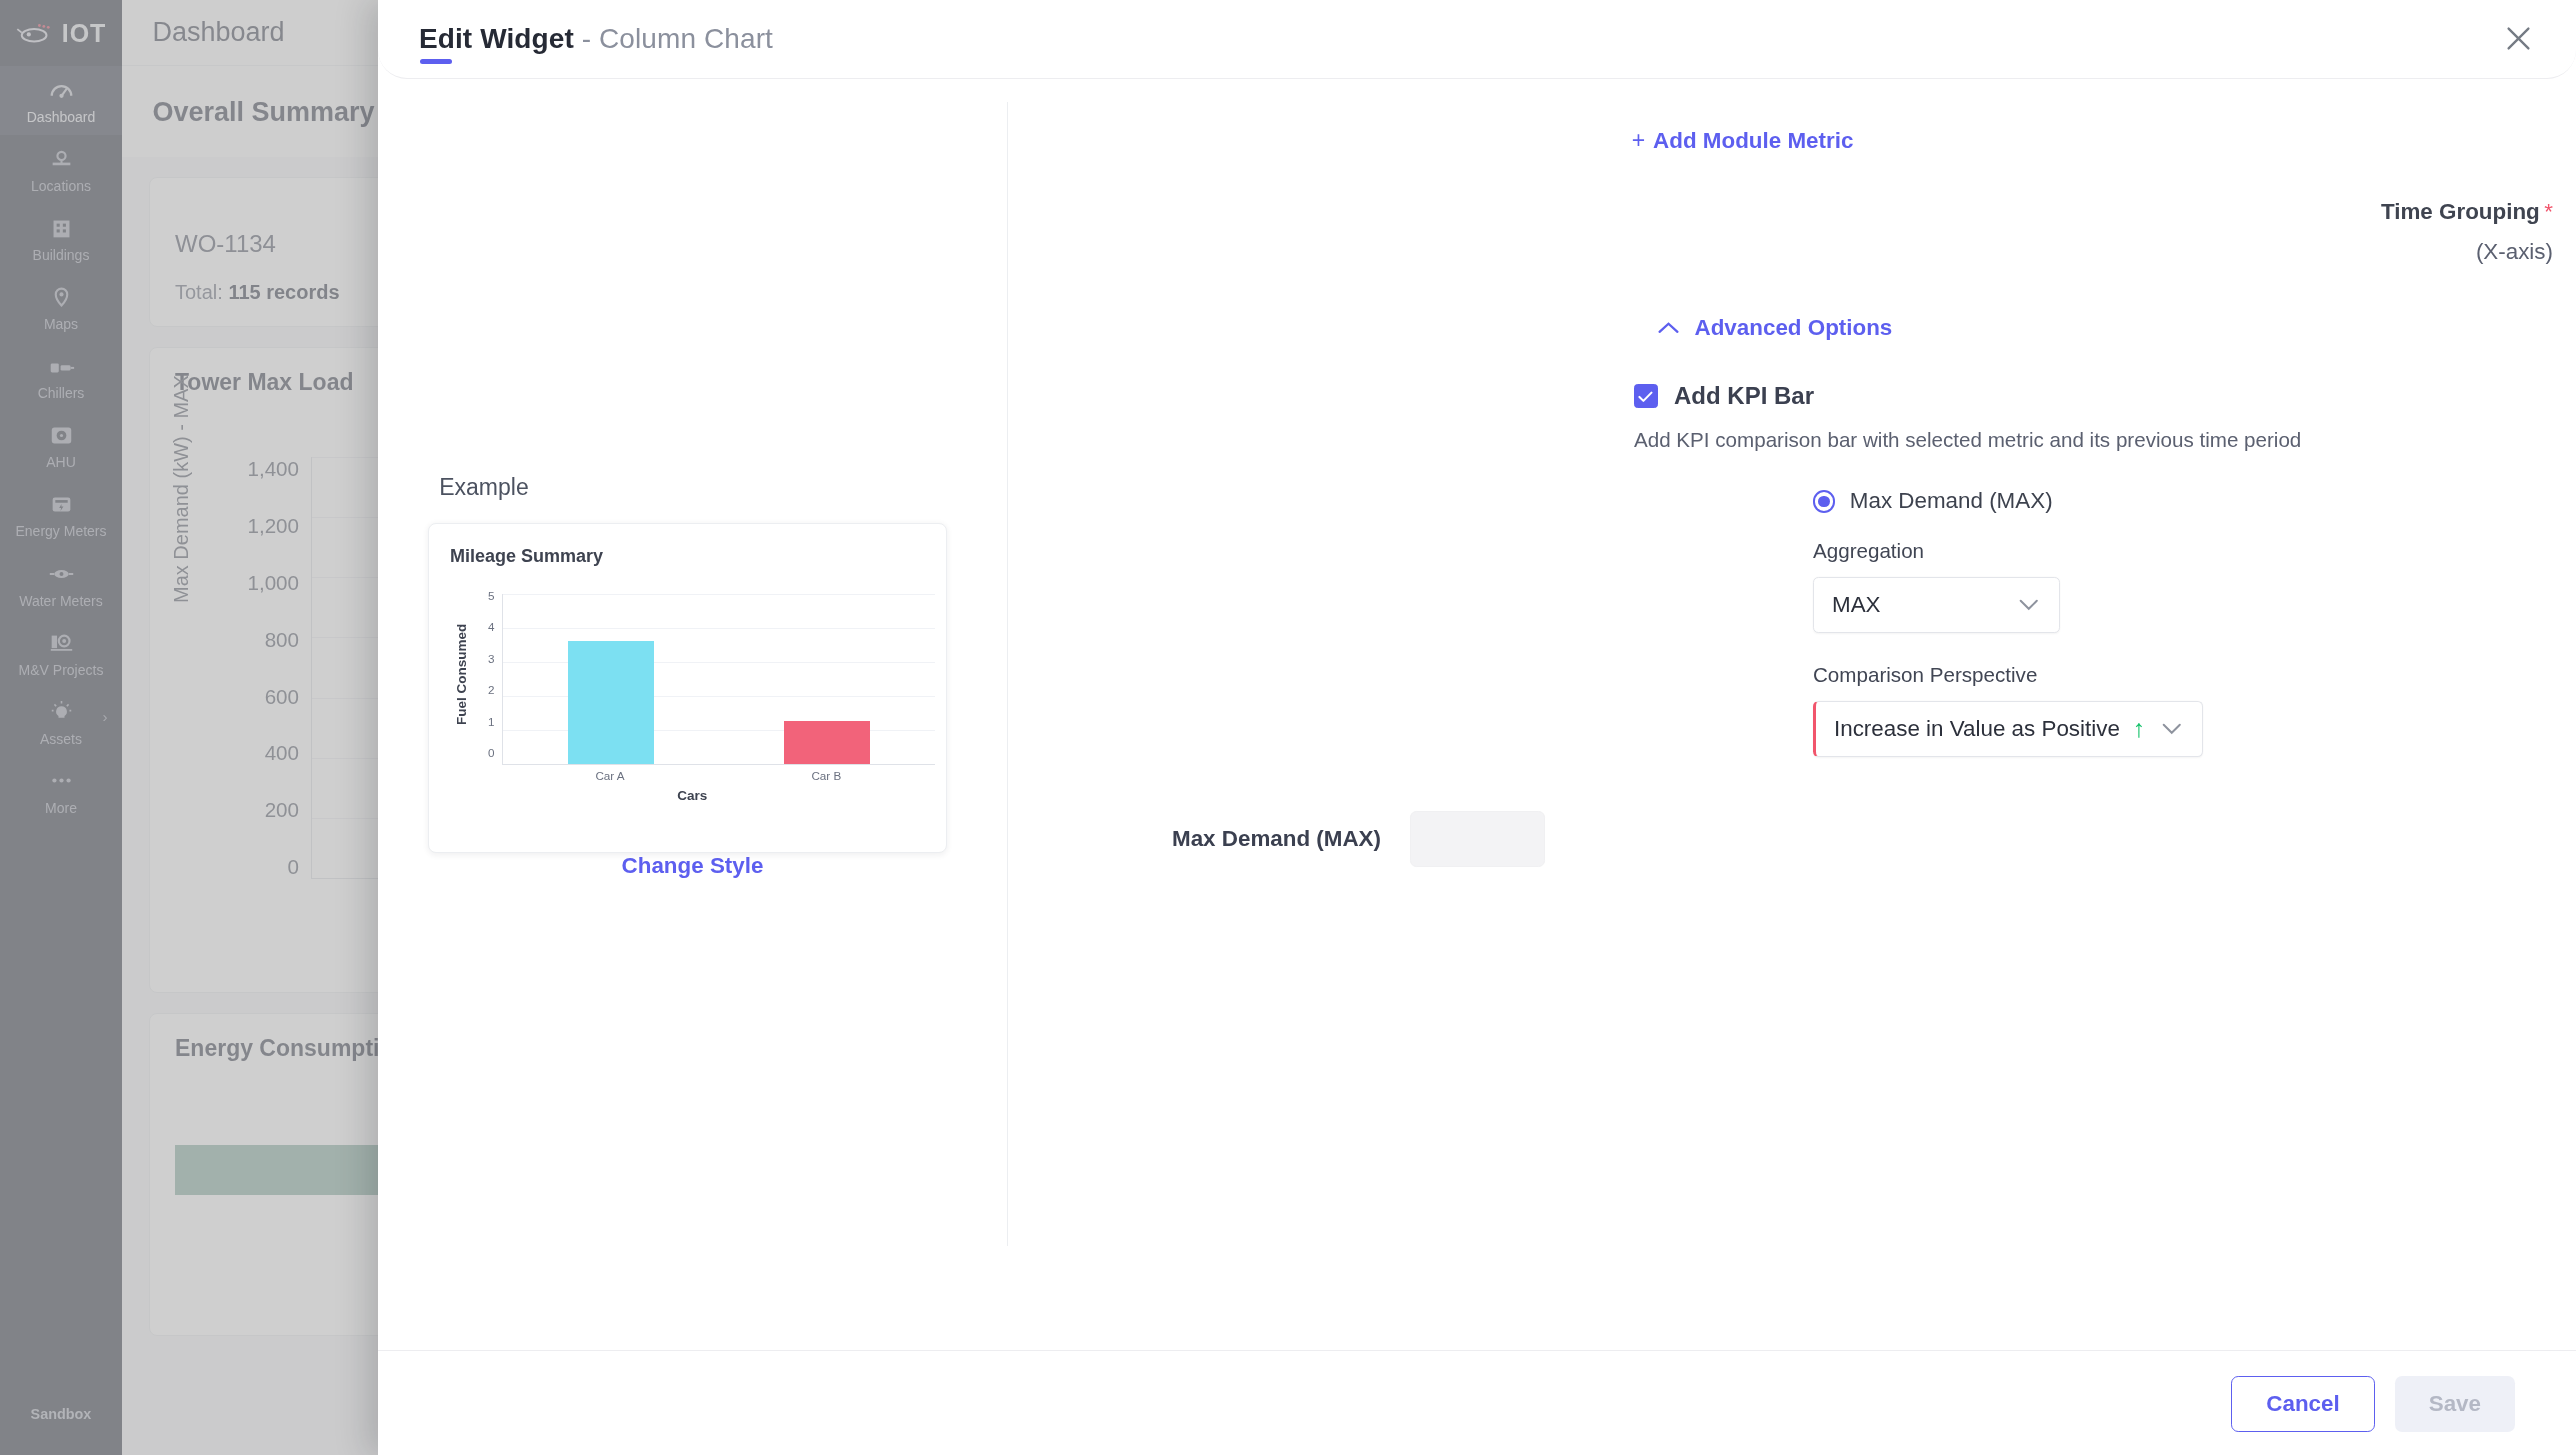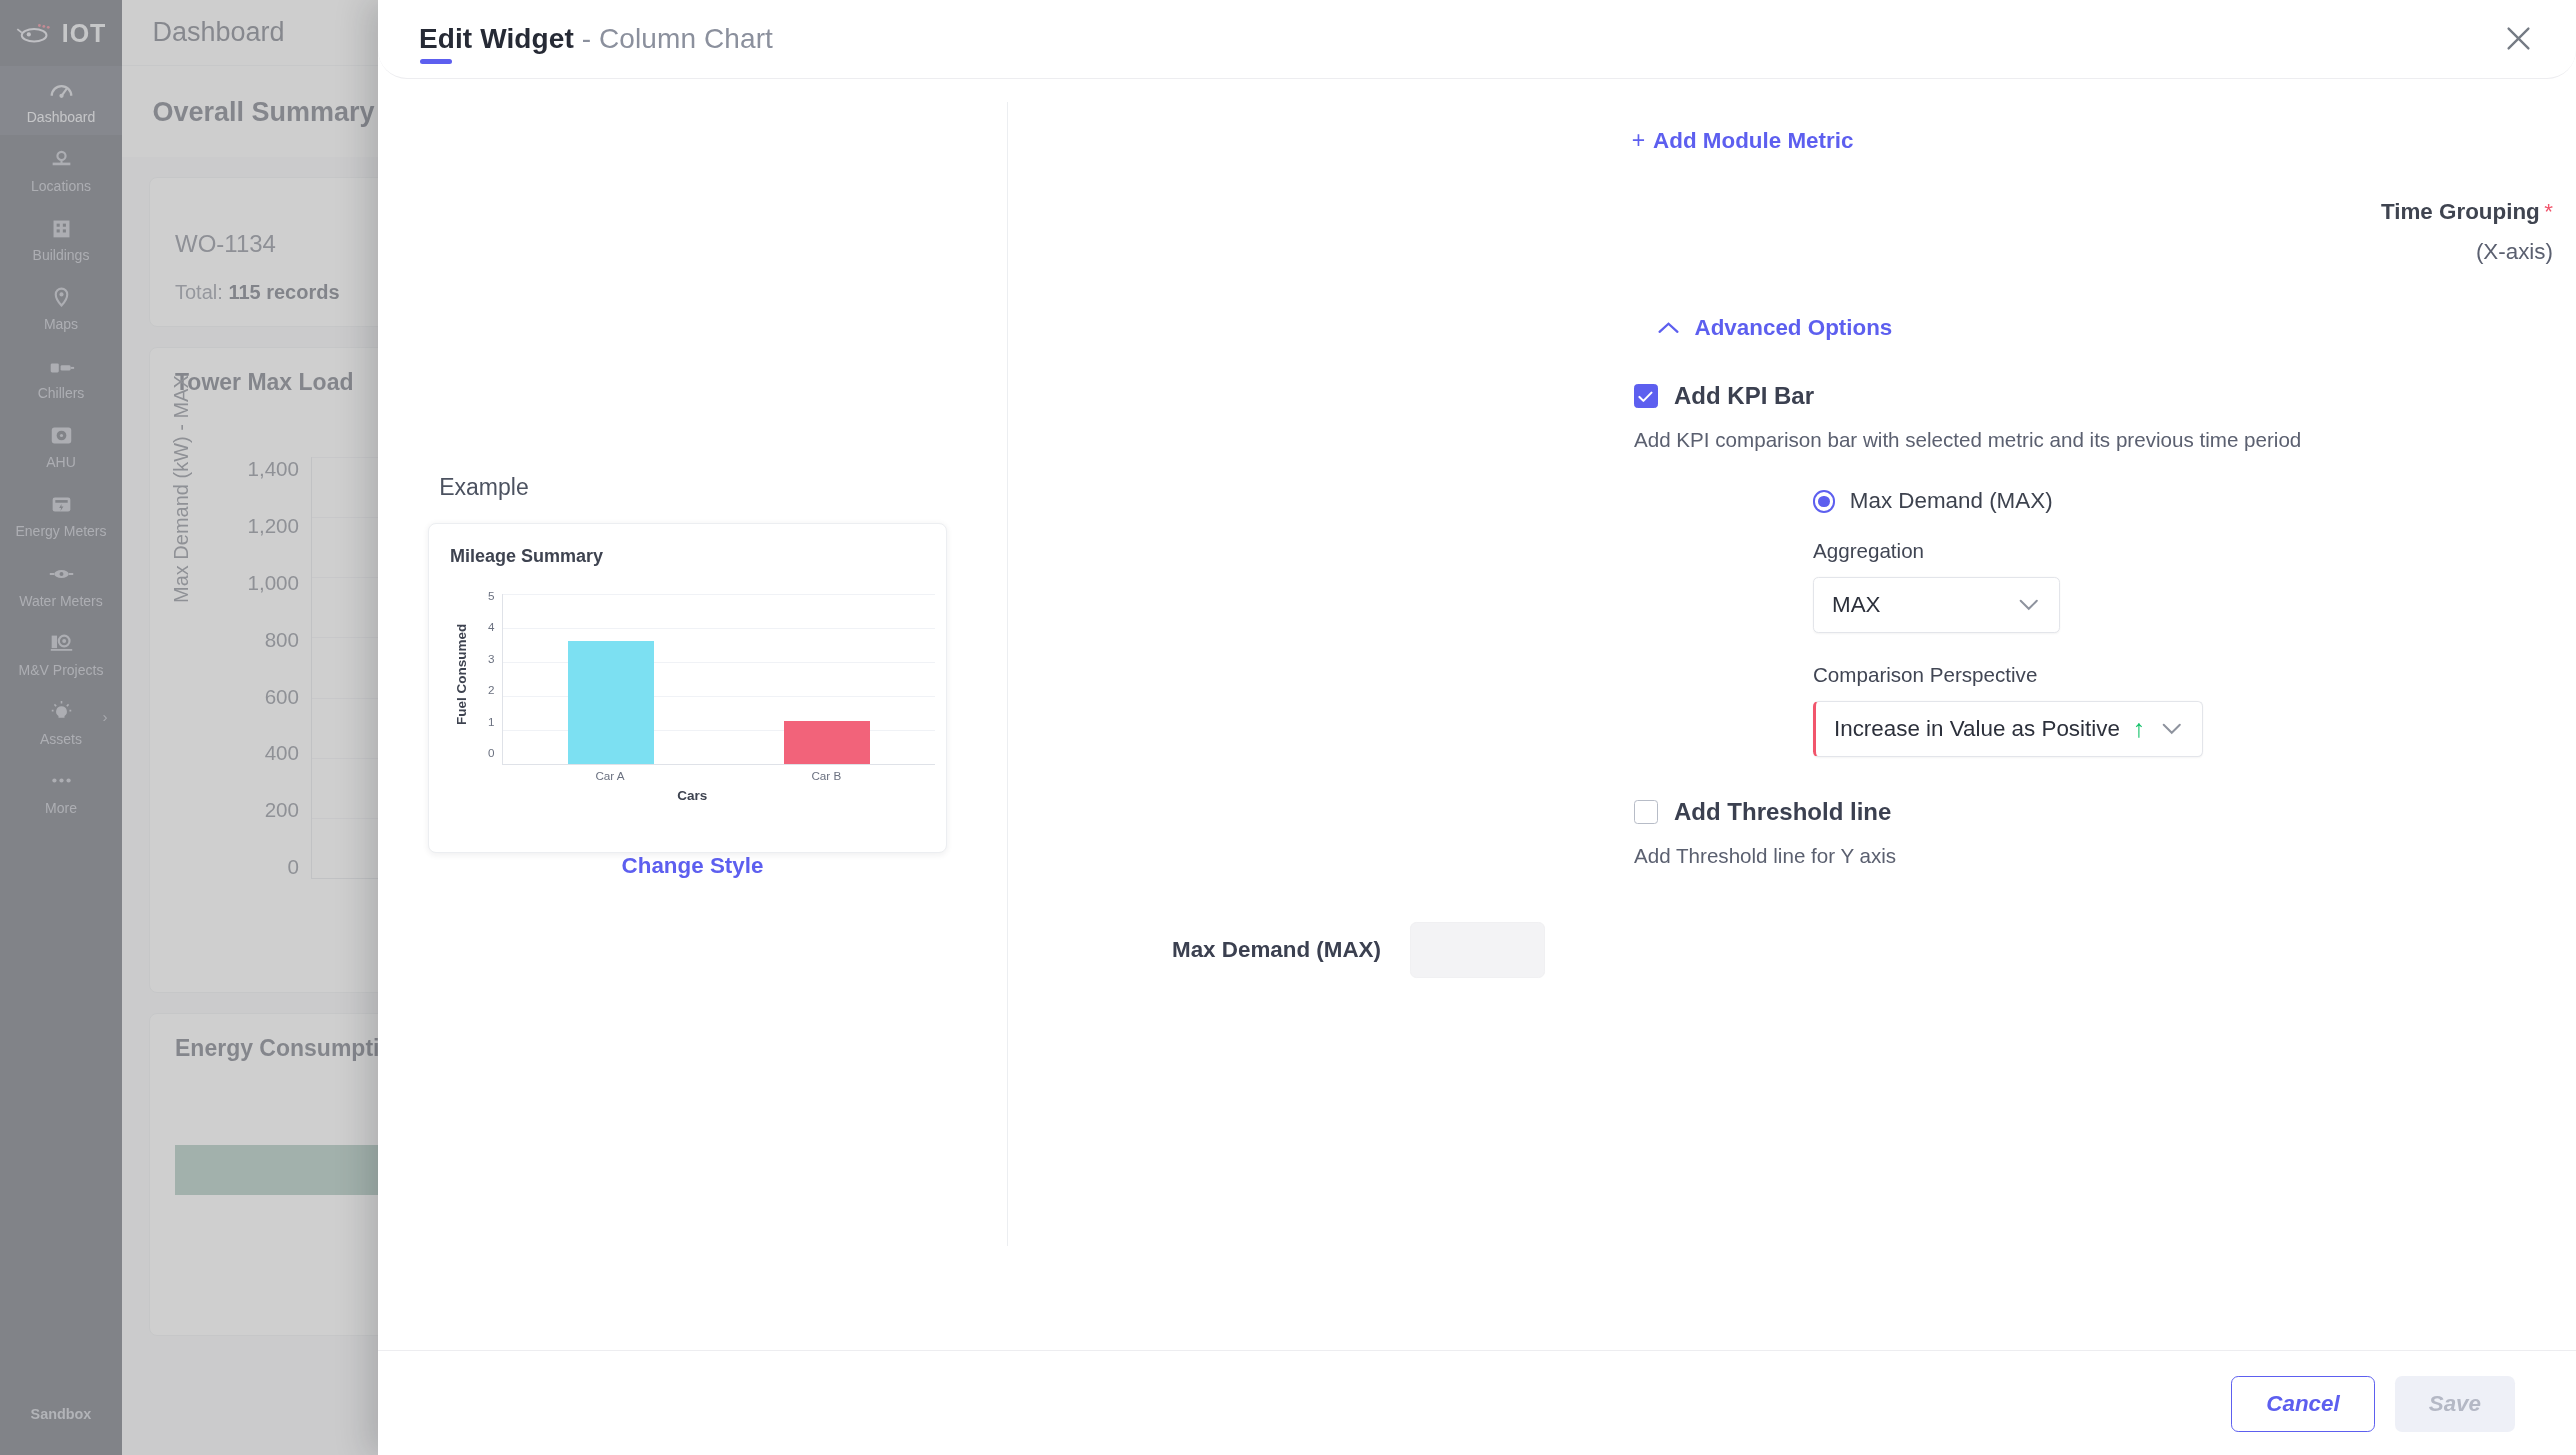--- a/index.html
+++ b/index.html
@@ -276,21 +276,21 @@
     width: 135px; height: 56px; background: #f3f3f5; border-radius: 6.3px; border: 0.9px solid #f0f0f2;
   }
 
   .modal-footer {
     flex: 0 0 106px; height: 106px; border-top: 0.9px solid #ededf0;
     display: flex; align-items: center; justify-content: flex-end;
     padding-right: 61px; gap: 20px;
   }
   .btn {
     height: 56px; border-radius: 7.2px; display: flex; align-items: center; justify-content: center;
-    font-size: 22.4px; font-weight: 700; padding: 0 34px; font-style: italic;
+    font-size: 22.4px; font-weight: 700; padding: 0 34px;
   }
   .btn-cancel { background: #fff; border: 1.3px solid #5d5fef; color: #5d5fef; }
   .btn-save { background: #eef0f7; color: #b4b8c5; }
 </style>
 </head>
 <body>
 
 <div id="root">
 
   <div id="backdrop">
@@ -614,27 +614,20 @@
               <span class="arrow-up">↑</span>
               <span class="chev">
                 <svg width="21.5" height="13.5" viewBox="0 0 24 15">
                     <path d="M3 3 L12 12 L21 3" fill="none" stroke="#8e939e" stroke-width="2.2" stroke-linecap="round"></path>
                   </svg>
               </span>
             </div>
           </div>
         </div>
 
-        <div class="adv-block" style="margin-top:39px">
-          <div class="chk-row">
-            <span class="chk off"></span>
-            <span class="chk-title">Add Threshold line</span>
-          </div>
-          <div class="chk-desc">Add Threshold line for Y axis</div>
-        </div>
 
         <div class="threshold-field">
           <div class="th-label">Max Demand (MAX)</div>
           <div class="th-input"></div>
         </div>
 
       </div>
     </div>
 
     <div class="modal-footer">

